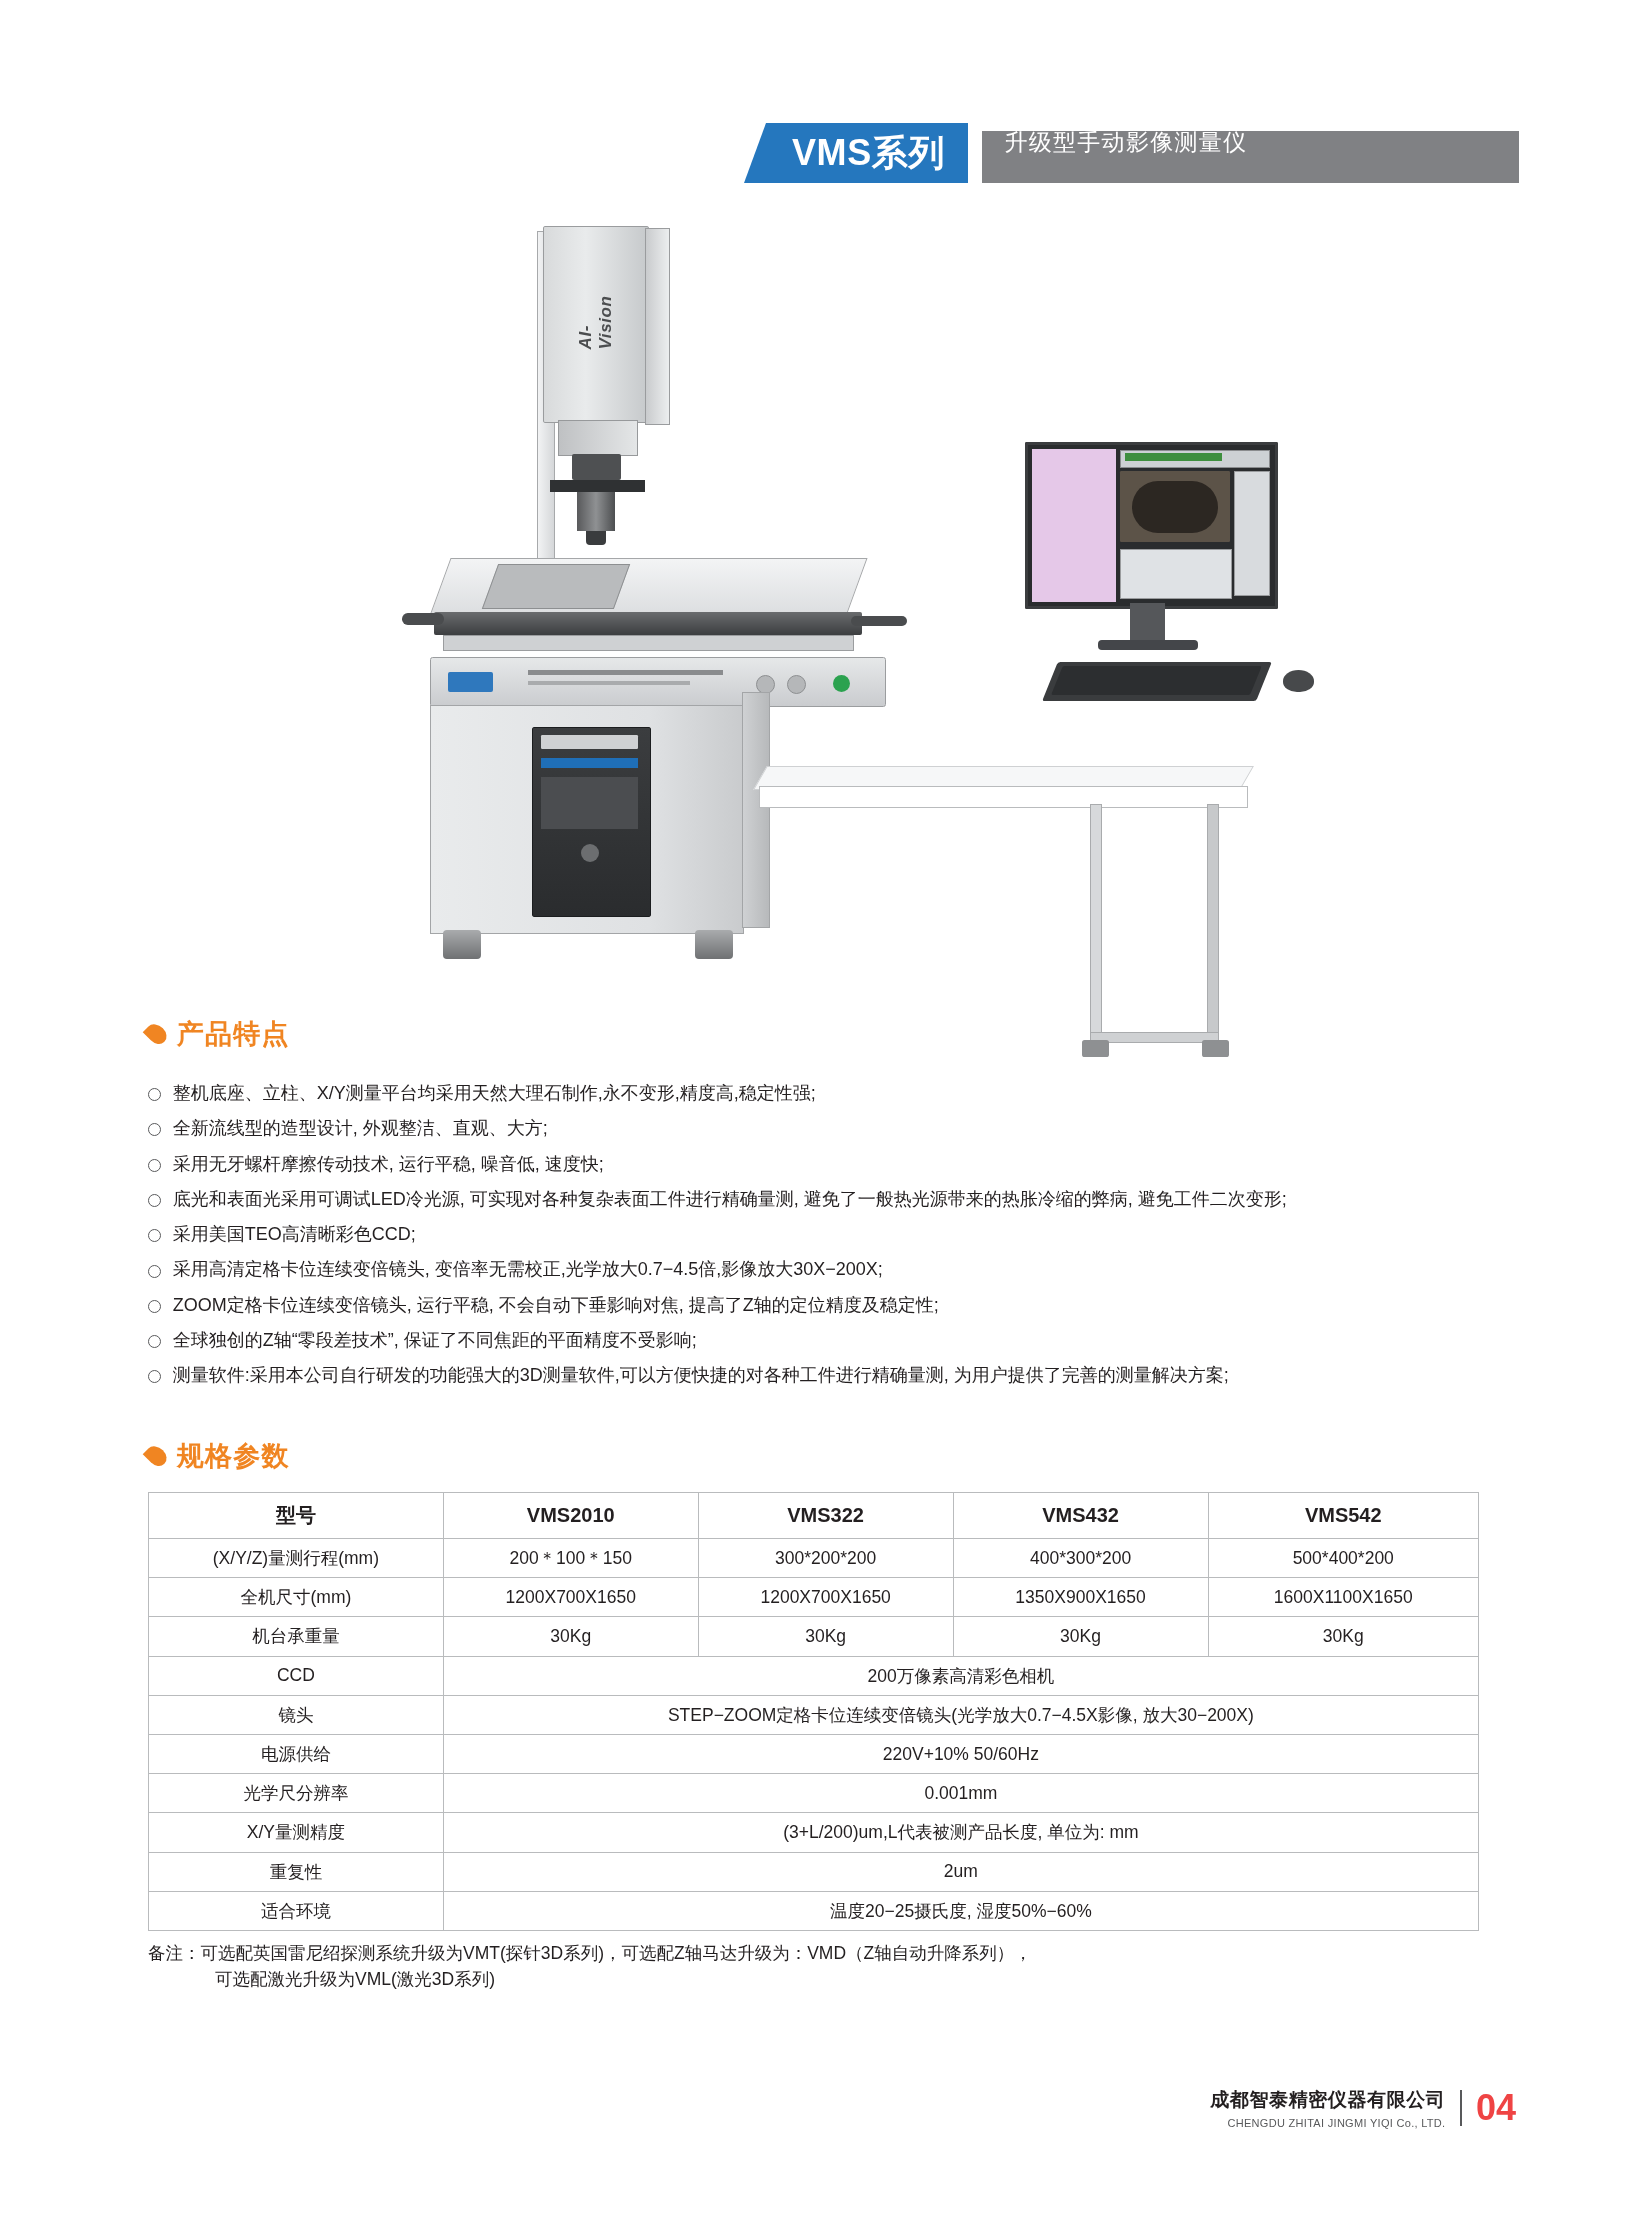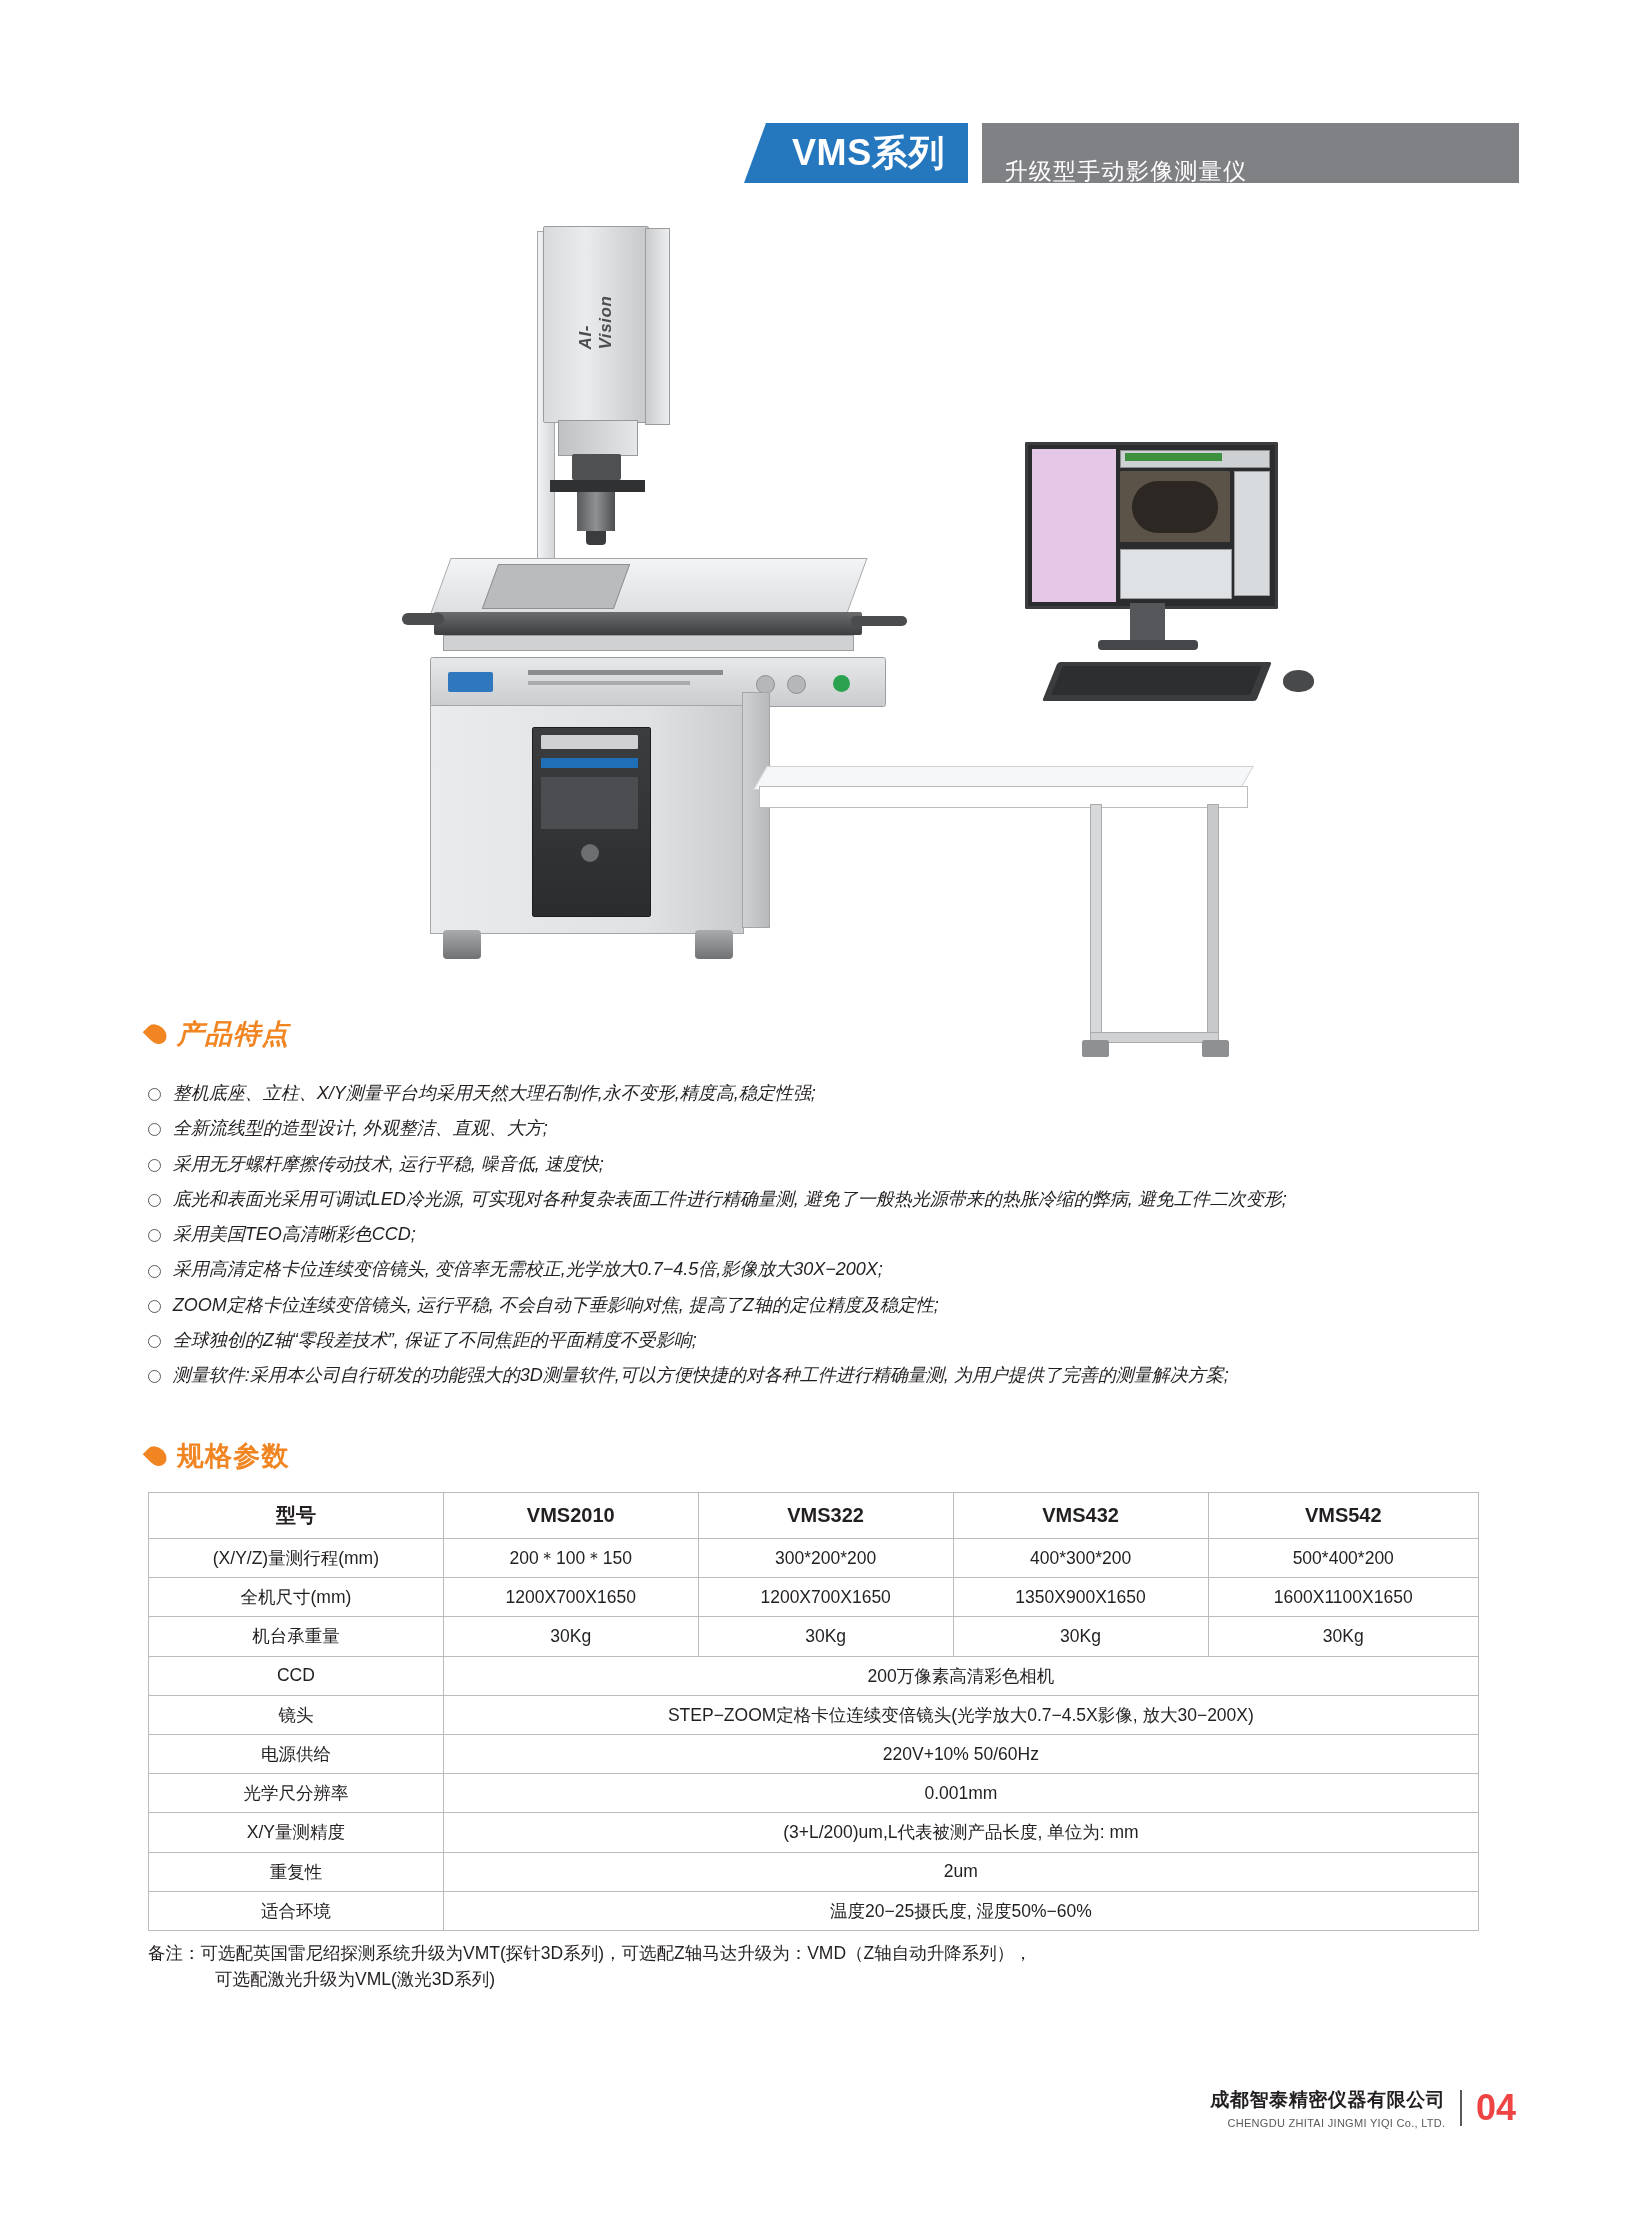--- a/index.html
+++ b/index.html
@@ -49,22 +49,23 @@
     color: #ffffff;
     font-size: 36px;
     font-weight: bold;
     letter-spacing: 0.6px;
     line-height: 1;
   }
   .banner-gray {
     background: #808184;
     flex: 1;
     display: flex;
-    align-items: flex-end;
+    align-items: flex-start;
     padding-left: 22px;
+    margin-top: 8px;
   }
   .banner-gray span {
     color: #ffffff;
     font-size: 23px;
     letter-spacing: 1.3px;
     line-height: 1;
   }
 
   
   .product-image {
@@ -545,21 +546,21 @@
     flex: 0 0 auto;
   }
   .sec-title-text {
     font-size: 27px;
     font-weight: bold;
     color: #f08522;
     letter-spacing: 1.3px;
   }
 
   
-  #features-section { top: 1016px; width: 1376px; font-style: italic; }
+  #features-section { top: 1016px; width: 1376px; }
   .feature-list {
     margin-top: 29px;
     list-style: none;
     padding: 0;
   }
   .feature-item {
     display: flex;
     align-items: flex-start;
     margin-bottom: 11px;
     font-size: 18px;

